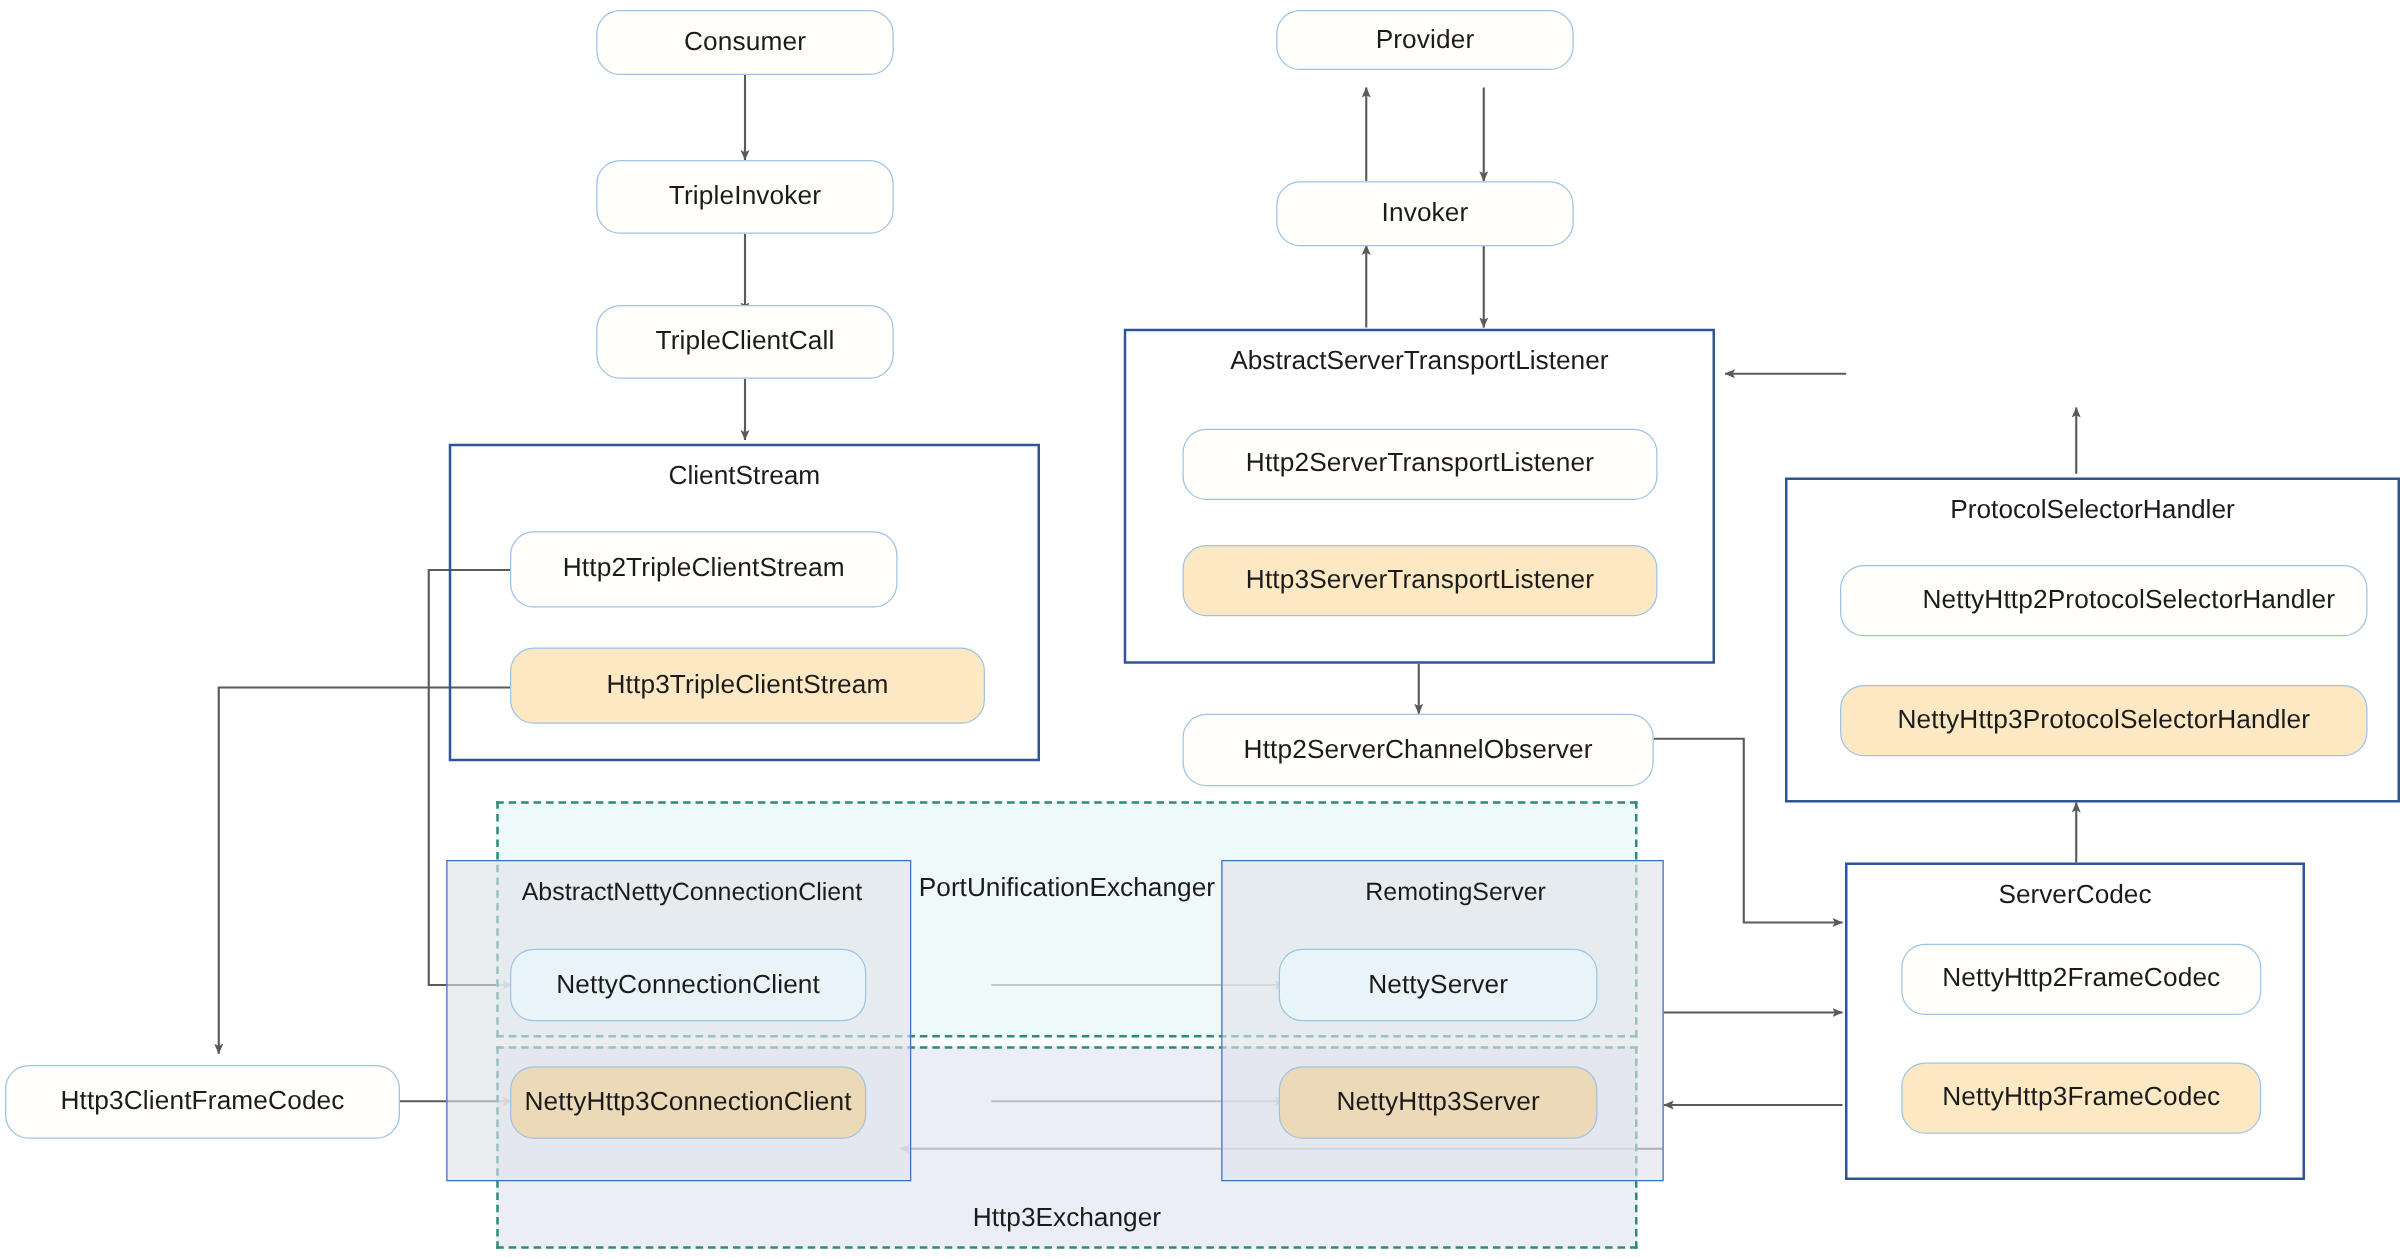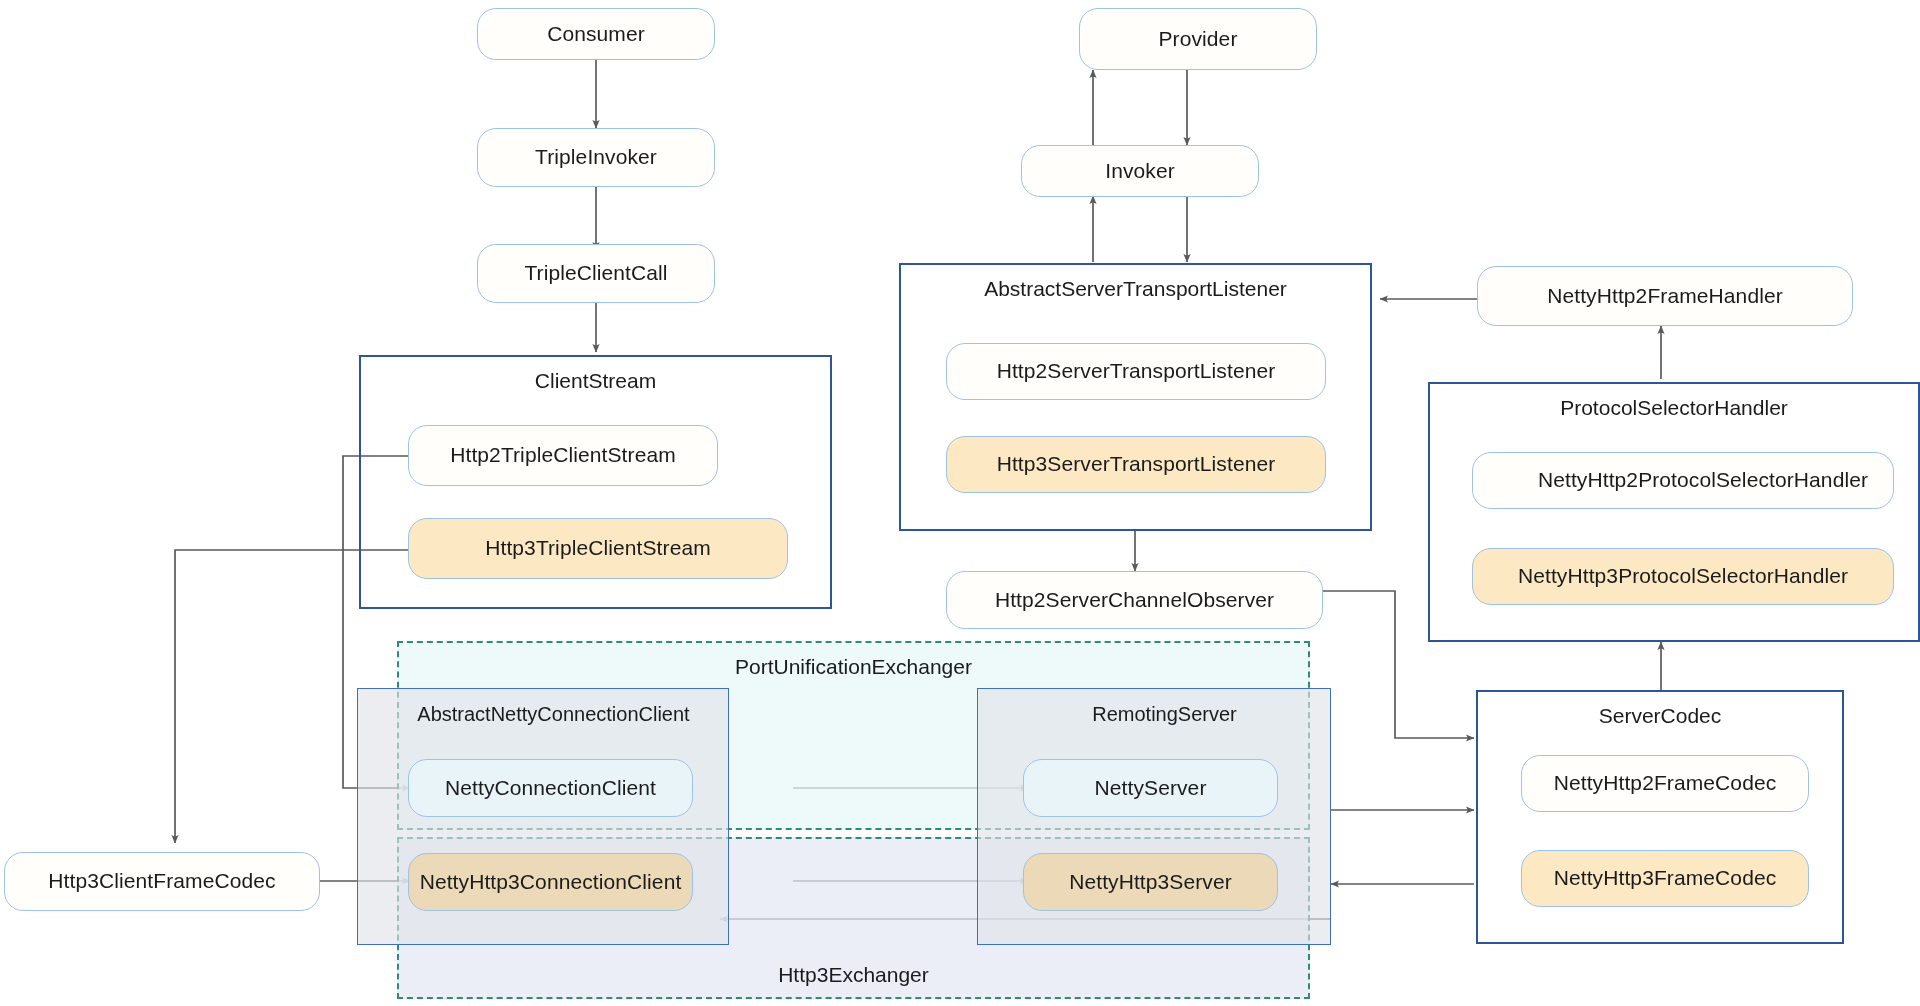--- a/index.html
+++ b/index.html
@@ -97,20 +97,21 @@
   .exchanger.http3 {
     background: rgba(229,231,244,0.72);
   }
   .exchanger > .exch-title {
     position: absolute;
     left: 0;
     right: 0;
     text-align: center;
     font-size: 21px;
     color: #1b1b1b;
+    margin-top: 44px;
   }
   .exchanger.port-unification > .exch-title { top: 12px; }
   .exchanger.http3 > .exch-title { bottom: 10px; }
 </style>
 </head>
 <body>
 
 <div id="diagram-root">
 
   <svg class="layer" viewBox="0 0 1920 1006" xmlns="http://www.w3.org/2000/svg">
@@ -178,44 +179,41 @@
   <div class="group" style="left:359px; top:355px; width:473px; height:254px;">
     <div class="group-title">ClientStream</div>
   </div>
   <div class="node plain" style="left:408px; top:425px; width:310px; height:61px;">
     <span>Http2TripleClientStream</span>
   </div>
   <div class="node highlight" style="left:408px; top:518px; width:380px; height:61px;">
     <span>Http3TripleClientStream</span>
   </div>
 
-  <div class="node plain" style="left:1079px; top:8px; width:238px; height:62px;">
+  <div class="node plain" style="left:1021px; top:8px; width:238px; height:48px;">
     <span>Provider</span>
   </div>
   <div class="node plain" style="left:1021px; top:145px; width:238px; height:52px;">
     <span>Invoker</span>
   </div>
 
   <div class="group" style="left:899px; top:263px; width:473px; height:268px;">
     <div class="group-title">AbstractServerTransportListener</div>
   </div>
   <div class="node plain" style="left:946px; top:343px; width:380px; height:57px;">
     <span>Http2ServerTransportListener</span>
   </div>
   <div class="node highlight" style="left:946px; top:436px; width:380px; height:57px;">
     <span>Http3ServerTransportListener</span>
   </div>
 
   <div class="node plain" style="left:946px; top:571px; width:377px; height:58px;">
     <span>Http2ServerChannelObserver</span>
   </div>
 
-  <div class="node plain" style="left:1477px; top:266px; width:376px; height:60px;">
-    <span>NettyHttp2FrameHandler</span>
-  </div>
 
   <div class="group" style="left:1428px; top:382px; width:492px; height:260px;">
     <div class="group-title">ProtocolSelectorHandler</div>
   </div>
   <div class="node plain" style="left:1472px; top:452px; width:422px; height:57px;padding-left:40px;">
     <span>NettyHttp2ProtocolSelectorHandler</span>
   </div>
   <div class="node highlight" style="left:1472px; top:548px; width:422px; height:57px;">
     <span>NettyHttp3ProtocolSelectorHandler</span>
   </div>

